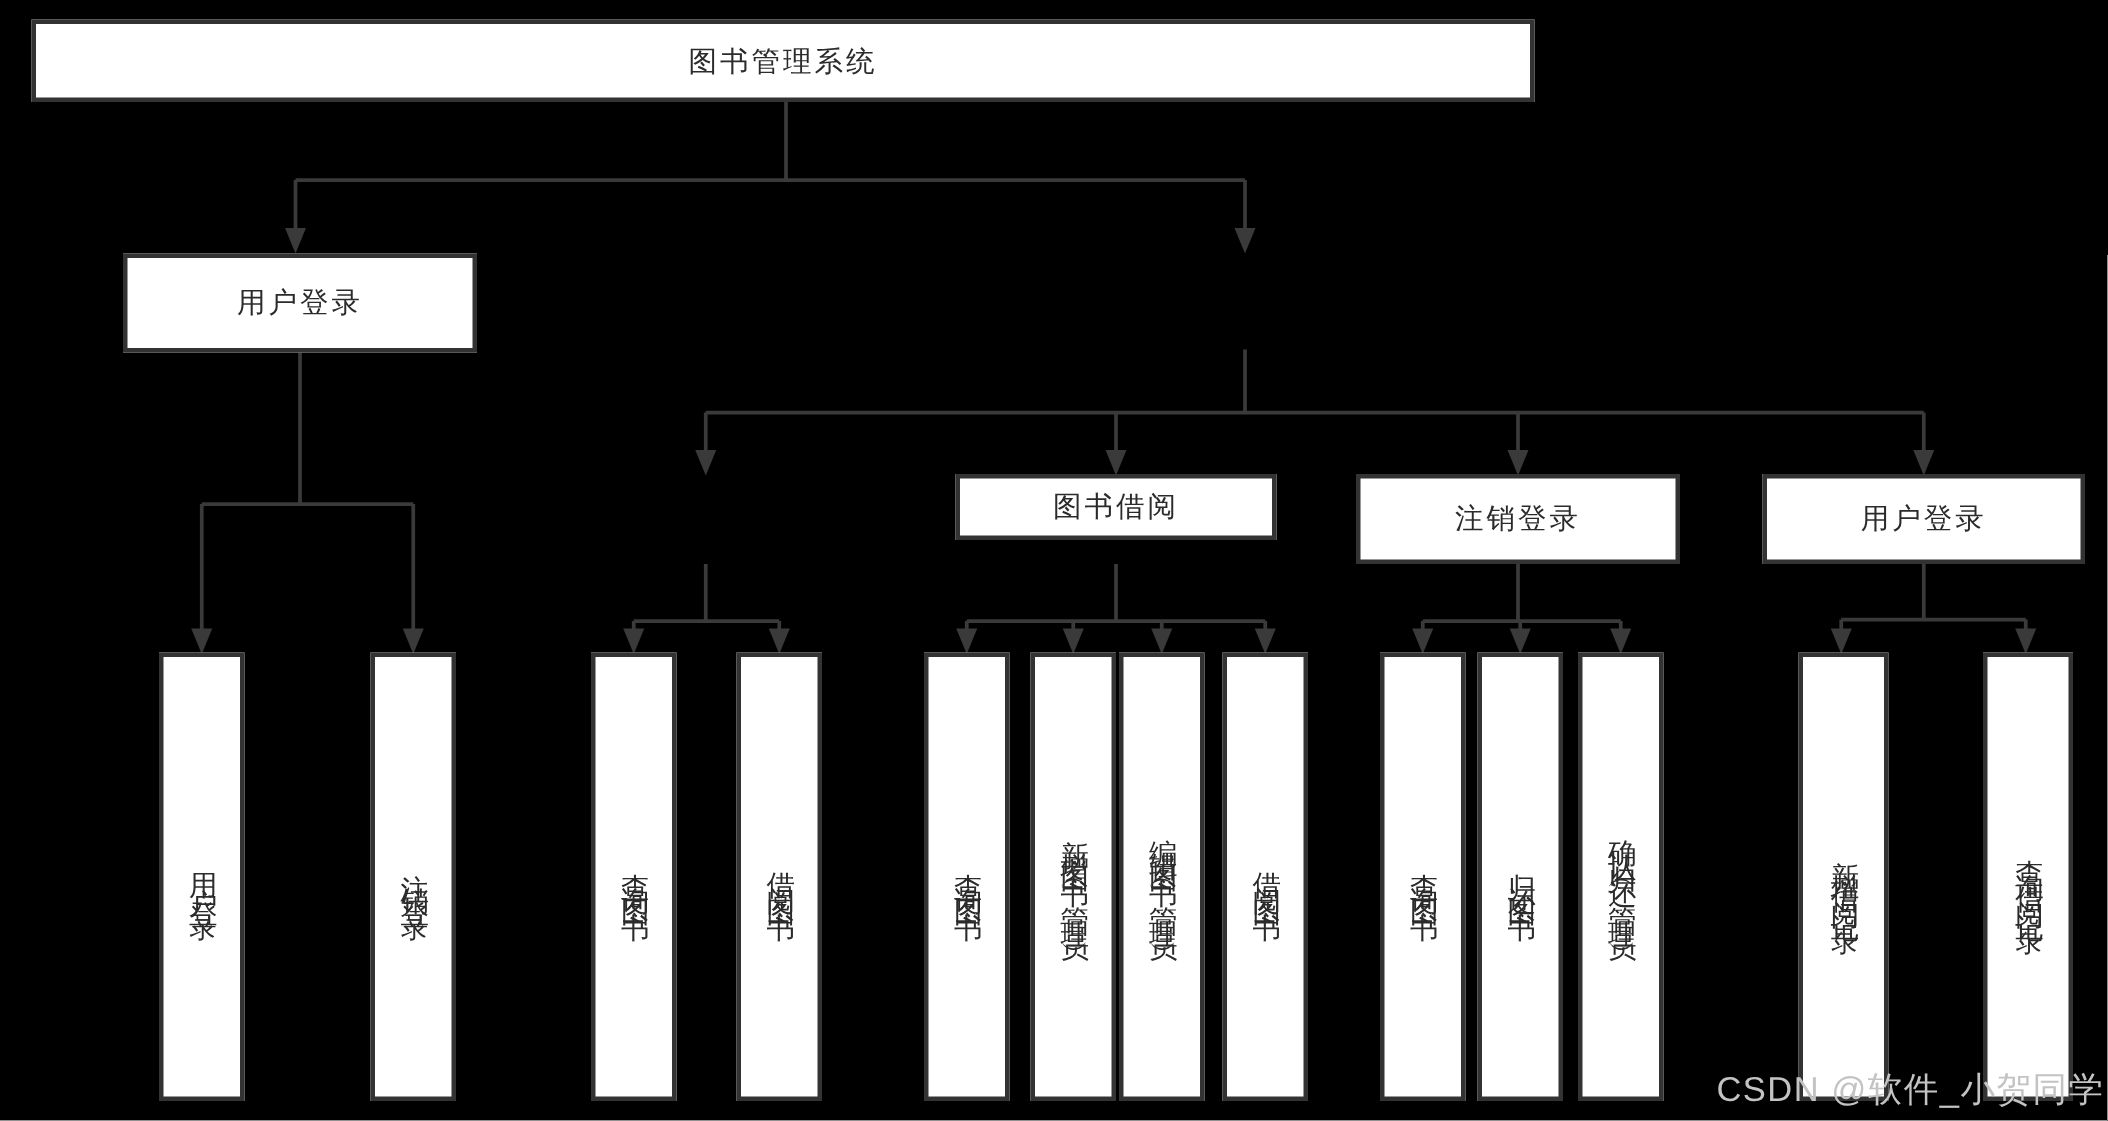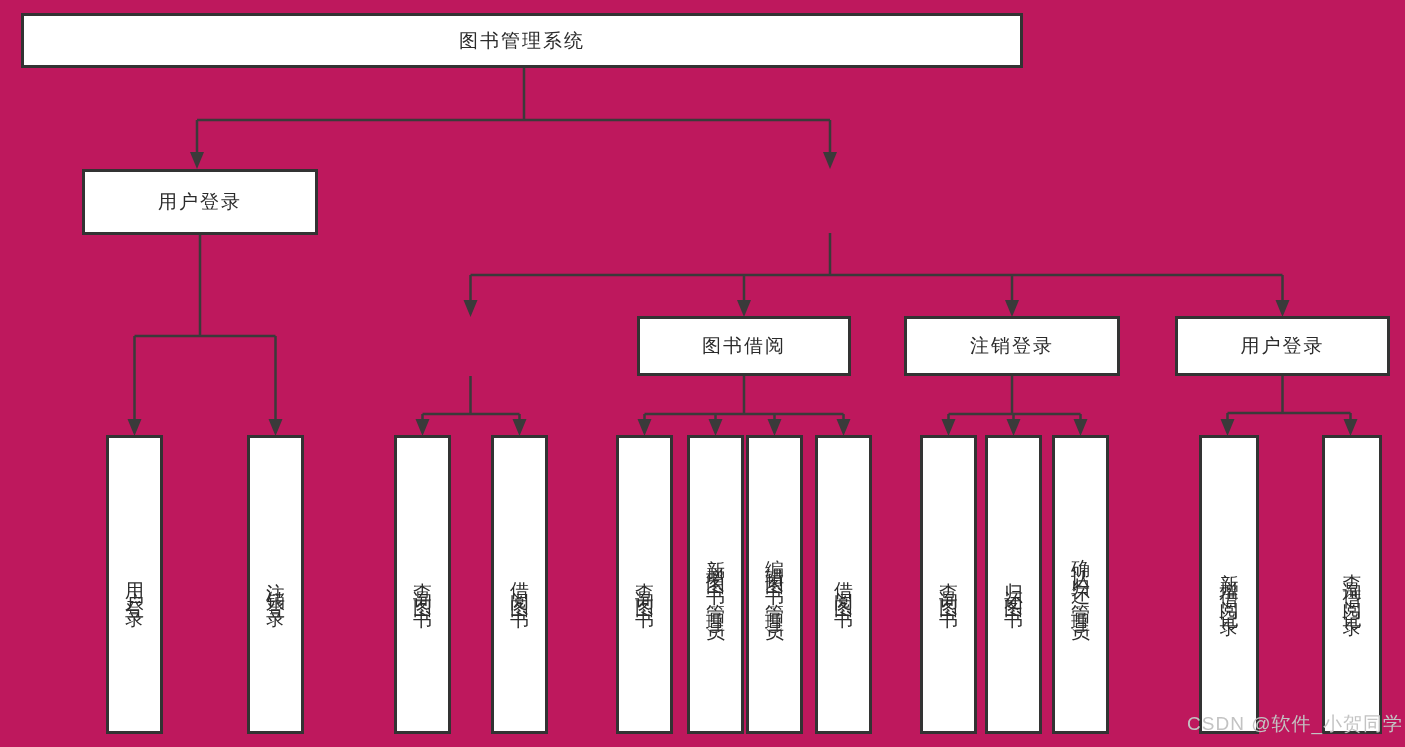--- a/index.html
+++ b/index.html
@@ -1,19 +1,19 @@
 <!DOCTYPE html>
 <html><head>
 <meta charset="utf-8">
 <style>
   html,body{margin:0;padding:0;background:#ffffff;}
   .canvas{
     position:relative;
     width:1405px;height:747px;
-    background:#be185d;
+    background:#000000;
     font-family:"Liberation Sans","DejaVu Sans",sans-serif;
     color:#2b2b2b;
     overflow:hidden;
   }
   .connector-layer{position:absolute;left:0;top:0;width:1405px;height:747px;}
   .node{
     position:absolute;
     box-sizing:border-box;
     background:#ffffff;
     border:3px solid #333333;
@@ -27,21 +27,21 @@
     text-orientation:mixed;
     font-size:19px;
     letter-spacing:9px;
     top:435px;
     width:57px;height:299px;
   }
   .vnode .lbl{display:block;}
   .watermark{
     position:absolute;
     top:711px;right:2px;
-    font-size:19px;
+    font-size:23px;
     color:#c3c3c3;
     letter-spacing:1px;
     white-space:nowrap;
   }
 </style>
 </head>
 <body>
 
 <div class="canvas">
 
@@ -86,21 +86,21 @@
   </svg>
 
   <div class="node hnode" style="left:21px;top:13px;width:1002px;height:55px;">
     <span class="lbl">图书管理系统</span>
   </div>
 
   <div class="node hnode" style="left:82px;top:169px;width:236px;height:66px;">
     <span class="lbl">用户登录</span>
   </div>
 
-  <div class="node hnode" style="left:637px;top:316px;width:214px;height:60px;justify-content:center;">
+  <div class="node hnode" style="left:637px;top:316px;width:214px;height:44px;justify-content:center;">
     <span class="lbl">图书借阅</span>
   </div>
   <div class="node hnode" style="left:904px;top:316px;width:216px;height:60px;">
     <span class="lbl">注销登录</span>
   </div>
   <div class="node hnode" style="left:1175px;top:316px;width:215px;height:60px;">
     <span class="lbl">用户登录</span>
   </div>
 
   <div class="node vnode" style="left:106px;">

